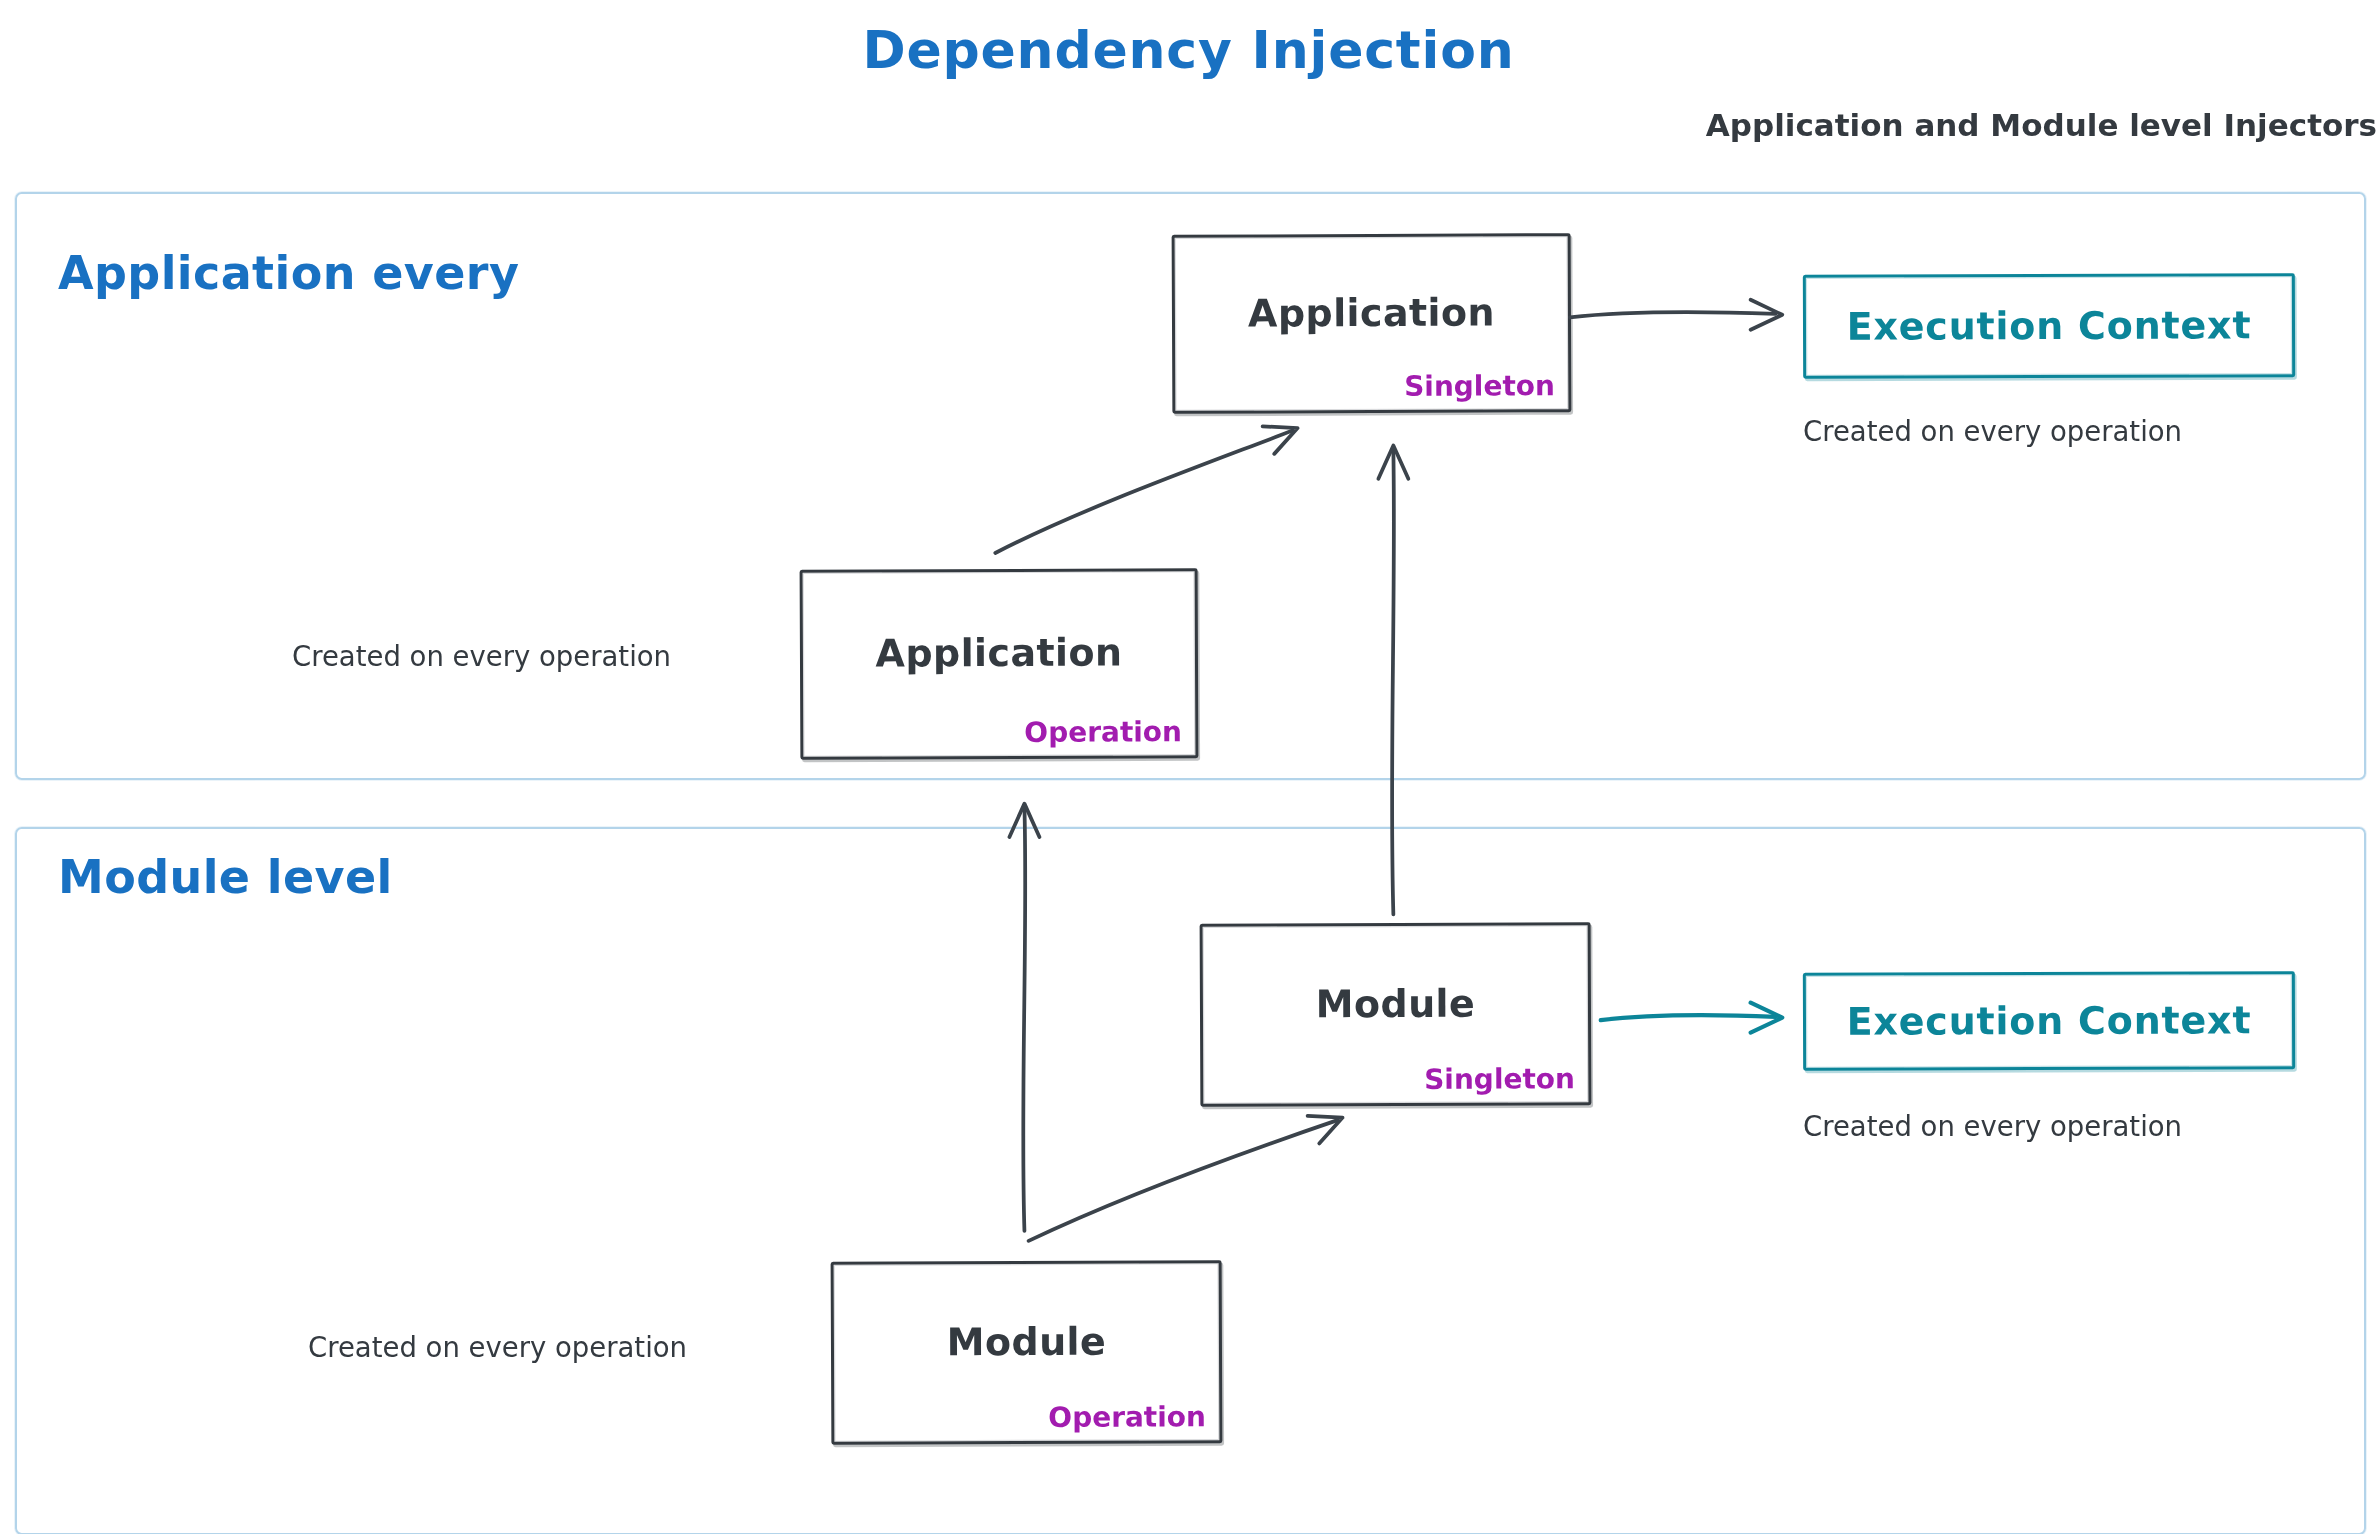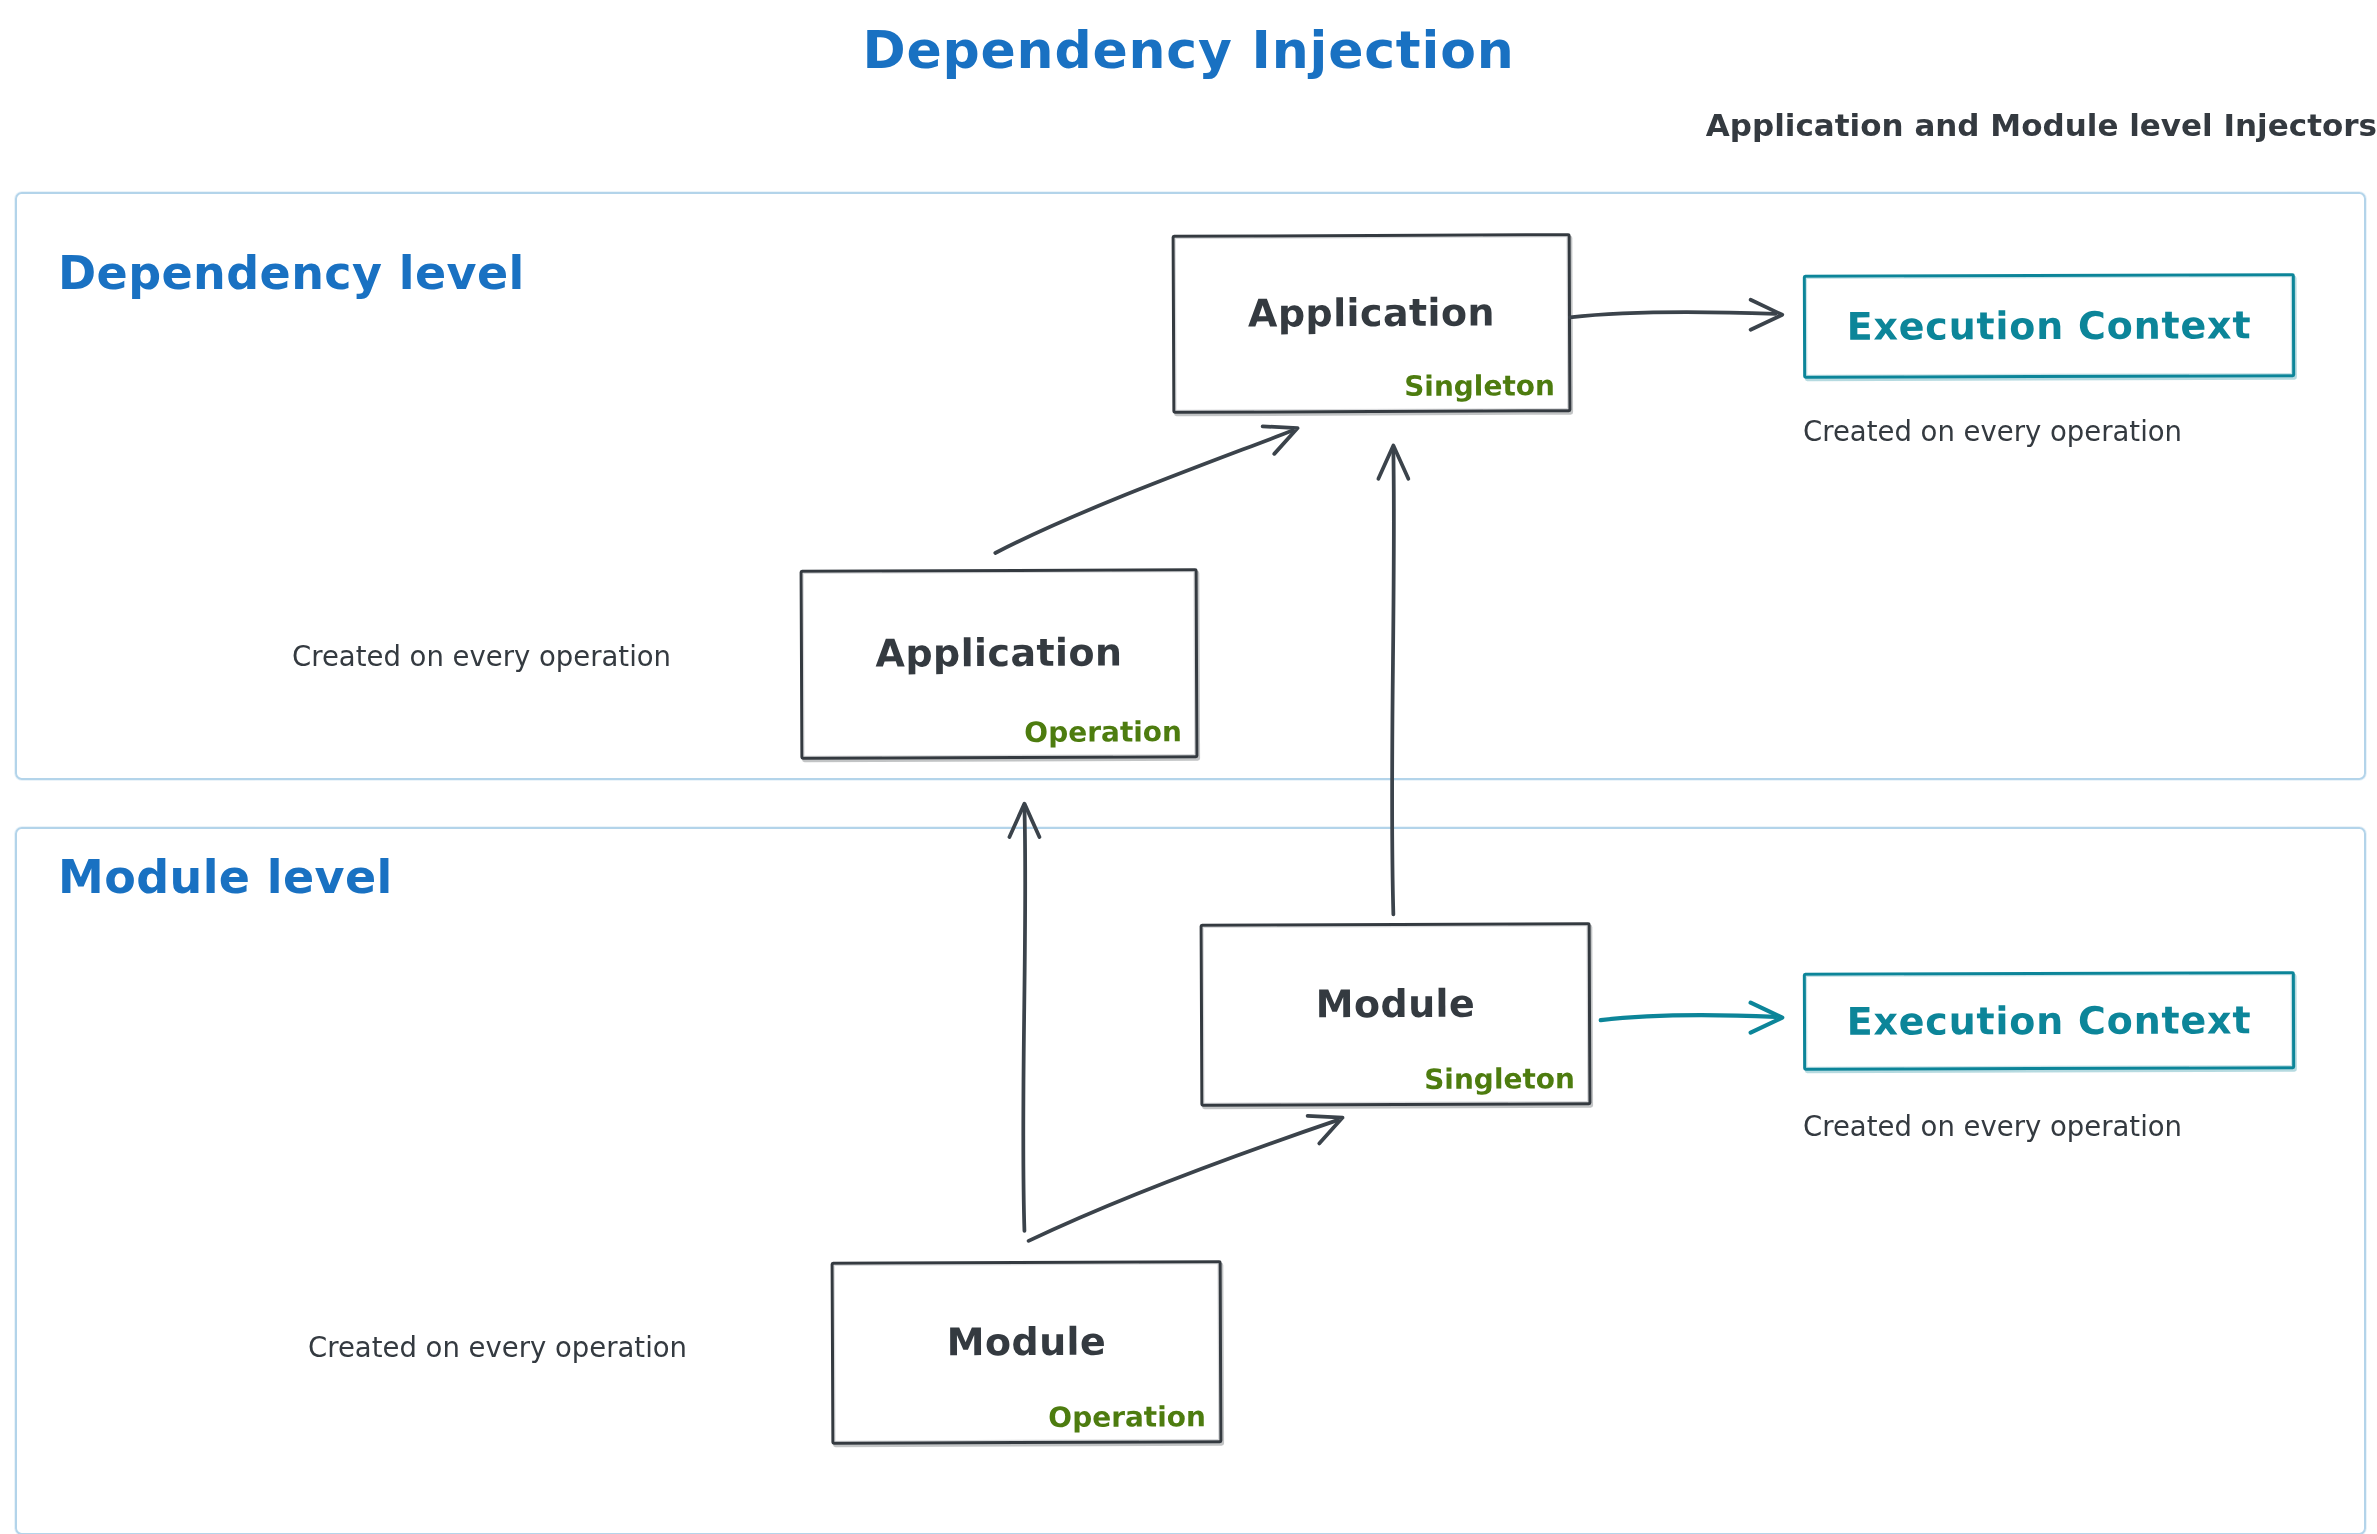--- a/index.html
+++ b/index.html
@@ -61,21 +61,21 @@
     letter-spacing: 0.4px;
     color: #343a40;
     margin-bottom: 21.7px;
   }
   .node-tag {
     position: absolute;
     right: 13.3px;
     bottom: 6.7px;
     font-size: 28px;
     font-weight: 600;
-    color: #4d7c0f;
+    color: #a21caf;
   }
 
   .exec-box {
     background: #ffffff;
     border: 3.3px solid #0c8599;
     border-radius: 2.5px;
     box-shadow: 1.7px 2.5px 0 0 rgba(12, 133, 153, 0.30), inset 0 0 0 1.2px rgba(12, 133, 153, 0.22);
     display: flex;
     align-items: center;
     justify-content: center;
@@ -113,21 +113,21 @@
 </style>
 </head>
 <body>
 
 <div id="canvas">
 
   <div class="abs diagram-title">Dependency Injection</div>
   <div class="abs diagram-subtitle">Application and Module level Injectors</div>
 
   <div class="abs frame" style="left:15px; top:192px; width:2347px; height:584px;"></div>
-  <div class="abs frame-label" style="left:58px; top:246px;">Dependency level</div>
+  <div class="abs frame-label" style="left:58px; top:246px;">Application every</div>
 
   <div class="abs frame" style="left:15px; top:827px; width:2347px; height:704px;"></div>
   <div class="abs frame-label" style="left:58px; top:850px;">Module level</div>
 
   <div class="abs node" style="left:1172px; top:234px; width:393px; height:173px;">
     <div class="node-title">Application</div>
     <div class="node-tag">Singleton</div>
   </div>
 
   <div class="abs exec-box" style="left:1803px; top:274px; width:486px; height:98px;">

